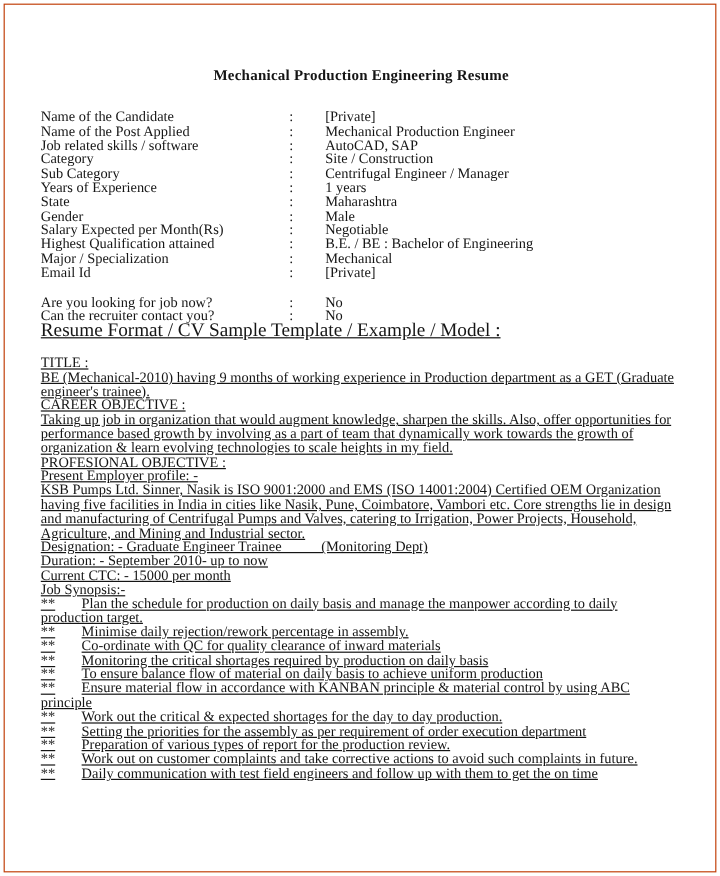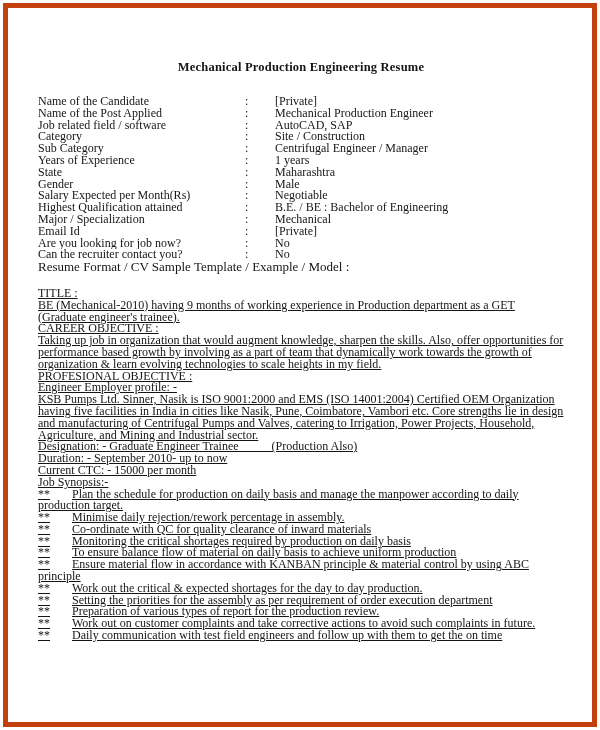--- a/index.html
+++ b/index.html
@@ -8,45 +8,46 @@
     width: 600px;
     height: 730px;
     padding: 3px;
     background: #ffffff;
     font-family: "Liberation Serif", "DejaVu Serif", serif;
     color: #151515;
   }
   .frame {
     width: 100%;
     height: 100%;
-    border: 5px solid #c2410c;
+    border: 1px solid #c2410c;
     padding: 52px 28px 10px 30px;
     overflow: hidden;
   }
   .doc-title {
     text-align: center;
     font-weight: bold;
     font-size: 12.5px;
     line-height: 14px;
     letter-spacing: 0.2px;
     margin-bottom: 22px;
   }
-  .fields { }
+  .fields { margin-bottom: 13px; }
   .field-row {
     display: grid;
     grid-template-columns: 207px 30px 1fr;
     font-size: 12px;
     line-height: 11.8px;
   }
   .f-label, .f-colon, .f-value { white-space: nowrap; overflow: hidden; }
   .questions { margin-bottom: 0; }
   .resume-line {
-    font-size: 13px;
+    font-size: 16px;
     line-height: 11.8px;
     margin-bottom: 15px;
+    text-decoration: underline;
   }
   .body-block { max-width: 542px; text-decoration: underline; }
   .body-line {
     font-size: 12px;
     line-height: 11.8px;
   }
   .pre { white-space: pre-wrap; }
   .marker { display: inline; }
   .bgap { display: inline-block; width: 22px; }
 </style>
@@ -63,21 +64,21 @@
         <span class="f-label">Name of the Candidate</span>
           <span class="f-colon">:</span>
           <span class="f-value">[Private]</span>
       </div>
       <div class="field-row">
         <span class="f-label">Name of the Post Applied</span>
           <span class="f-colon">:</span>
           <span class="f-value">Mechanical Production Engineer</span>
       </div>
       <div class="field-row">
-        <span class="f-label">Job related field / software</span>
+        <span class="f-label">Job related skills / software</span>
           <span class="f-colon">:</span>
           <span class="f-value">AutoCAD, SAP</span>
       </div>
       <div class="field-row">
         <span class="f-label">Category</span>
           <span class="f-colon">:</span>
           <span class="f-value">Site / Construction</span>
       </div>
       <div class="field-row">
         <span class="f-label">Sub Category</span>
@@ -135,23 +136,23 @@
     </div>
 
     <div class="resume-line">Resume Format / CV Sample Template / Example / Model :</div>
 
     <div class="body-block">
       <div class="body-line">TITLE :</div>
       <div class="body-line">BE (Mechanical-2010) having 9 months of working experience in Production department as a GET (Graduate engineer's trainee).</div>
       <div class="body-line">CAREER OBJECTIVE :</div>
       <div class="body-line">Taking up job in organization that would augment knowledge, sharpen the skills. Also, offer opportunities for performance based growth by involving as a part of team that dynamically work towards the growth of organization &amp; learn evolving technologies to scale heights in my field.</div>
       <div class="body-line">PROFESIONAL OBJECTIVE :</div>
-      <div class="body-line">Engineer Employer profile: -</div>
+      <div class="body-line">Present Employer profile: -</div>
       <div class="body-line">KSB Pumps Ltd. Sinner, Nasik is ISO 9001:2000 and EMS (ISO 14001:2004) Certified OEM Organization having five facilities in India in cities like Nasik,  Pune, Coimbatore, Vambori etc. Core strengths lie in design and manufacturing of Centrifugal Pumps and Valves, catering to Irrigation, Power Projects, Household, Agriculture, and Mining and Industrial sector.</div>
-      <div class="body-line pre">Designation: - Graduate Engineer Trainee           (Production Also)</div>
+      <div class="body-line pre">Designation: - Graduate Engineer Trainee           (Monitoring Dept)</div>
       <div class="body-line">Duration: - September 2010- up to now</div>
       <div class="body-line">Current CTC: - 15000 per month</div>
       <div class="body-line">Job Synopsis:-</div>
 
       <div class="body-line"><span class="marker">**</span><span class="bgap"></span><span>Plan the schedule for production on daily basis and manage the manpower according to daily production target.</span></div>
       <div class="body-line"><span class="marker">**</span><span class="bgap"></span><span>Minimise daily rejection/rework percentage in assembly.</span></div>
       <div class="body-line"><span class="marker">**</span><span class="bgap"></span><span>Co-ordinate with QC for quality clearance of inward materials</span></div>
       <div class="body-line"><span class="marker">**</span><span class="bgap"></span><span>Monitoring the critical shortages required by production on daily basis</span></div>
       <div class="body-line"><span class="marker">**</span><span class="bgap"></span><span>To ensure balance flow of material on daily basis to achieve uniform production</span></div>
       <div class="body-line"><span class="marker">**</span><span class="bgap"></span><span>Ensure material flow in accordance with KANBAN principle &amp; material control by using ABC principle</span></div>

